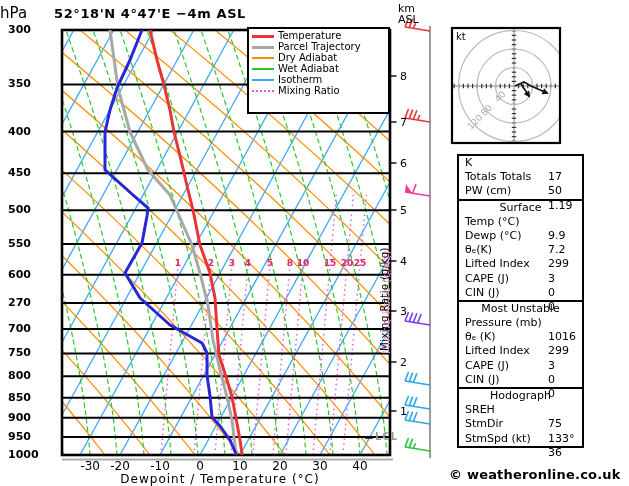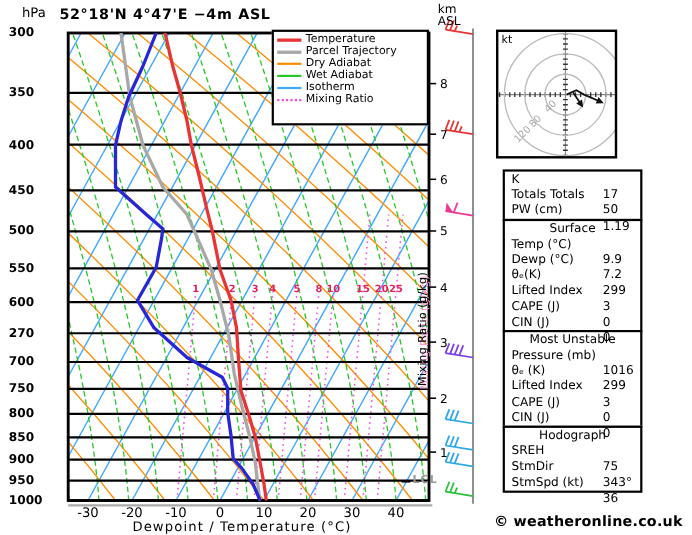--- a/index.html
+++ b/index.html
@@ -2,21 +2,21 @@
 <html><head>
 <meta charset="utf-8">
 <style>
   html,body{margin:0;padding:0;background:#fff}
   .stage{position:relative;width:629px;height:486px;background:#fff;overflow:hidden;
          font-family:"DejaVu Sans","Liberation Sans",sans-serif;color:#000}
   #chart{position:absolute;left:0;top:0}
   .abs{position:absolute}
   #title{left:54px;top:6px;font-size:13px;font-weight:bold;letter-spacing:.6px;white-space:nowrap}
   #datetime{left:407px;top:6px;font-size:13px;font-weight:bold;white-space:nowrap}
-  #hpa{left:20px;top:4px;font-size:12px}
+  #hpa{left:0;top:4px;font-size:15px}
   #kmasl{left:398px;top:3px;font-size:11px;line-height:11px}
   #legend{left:247px;top:27px;width:143px;background:#fff;border:2px solid #000;
           padding:2px 0 16px 3px;box-sizing:border-box;z-index:5}
   .leg-row{display:flex;align-items:center;height:10.9px}
   .leg-swatch{width:22px;margin-right:4px;flex:none}
   .leg-label{font-size:10px;line-height:10px;white-space:nowrap}
   .plabel{position:absolute;left:8px;width:34px;font-size:11px;font-weight:bold}
   .tlabel{position:absolute;width:40px;text-align:center;font-size:12px}
   .klabel{position:absolute;left:400px;font-size:11px}
   .mrlabel{position:absolute;width:20px;text-align:center;font-size:9px;font-weight:bold}
@@ -338,21 +338,21 @@
       <div class="mrlabel" style="left: 222px; top: 258px; color: rgb(224, 36, 94);">3</div>
       <div class="mrlabel" style="left: 238px; top: 258px; color: rgb(224, 36, 94);">4</div>
       <div class="mrlabel" style="left: 260px; top: 258px; color: rgb(224, 36, 94);">5</div>
       <div class="mrlabel" style="left: 280px; top: 258px; color: rgb(224, 36, 94);">8</div>
       <div class="mrlabel" style="left: 293px; top: 258px; color: rgb(224, 36, 94);">10</div>
       <div class="mrlabel" style="left: 320px; top: 258px; color: rgb(224, 36, 94);">15</div>
       <div class="mrlabel" style="left: 337px; top: 258px; color: rgb(224, 36, 94);">20</div>
       <div class="mrlabel" style="left: 350px; top: 258px; color: rgb(224, 36, 94);">25</div>
     </div>
   <div class="abs" id="tlabels">
-      <div class="tlabel" style="left: 60px; top: 459px;">-30</div>
+      <div class="tlabel" style="left: 60px; top: 459px; text-align: right;">-30</div>
       <div class="tlabel" style="left: 100px; top: 459px;">-20</div>
       <div class="tlabel" style="left: 140px; top: 459px;">-10</div>
       <div class="tlabel" style="left: 180px; top: 459px;">0</div>
       <div class="tlabel" style="left: 220px; top: 459px;">10</div>
       <div class="tlabel" style="left: 260px; top: 459px;">20</div>
       <div class="tlabel" style="left: 300px; top: 459px;">30</div>
       <div class="tlabel" style="left: 340px; top: 459px;">40</div>
     </div>
 
   <div class="abs" id="xaxis-title">Dewpoint / Temperature (°C)</div>
@@ -429,21 +429,21 @@
         </div>
       </div>
       <div class="section">
         <div class="sec-header">Hodograph</div>
         <div class="row">
           <div class="lab">SREH</div>
           <div class="val">75</div>
         </div>
         <div class="row">
           <div class="lab">StmDir</div>
-          <div class="val">343°</div>
+          <div class="val">133°</div>
         </div>
         <div class="row">
           <div class="lab">StmSpd (kt)</div>
           <div class="val">36</div>
         </div>
       </div>
     </div>
   <div class="abs" id="footer">© weatheronline.co.uk</div>
 </div>
 

